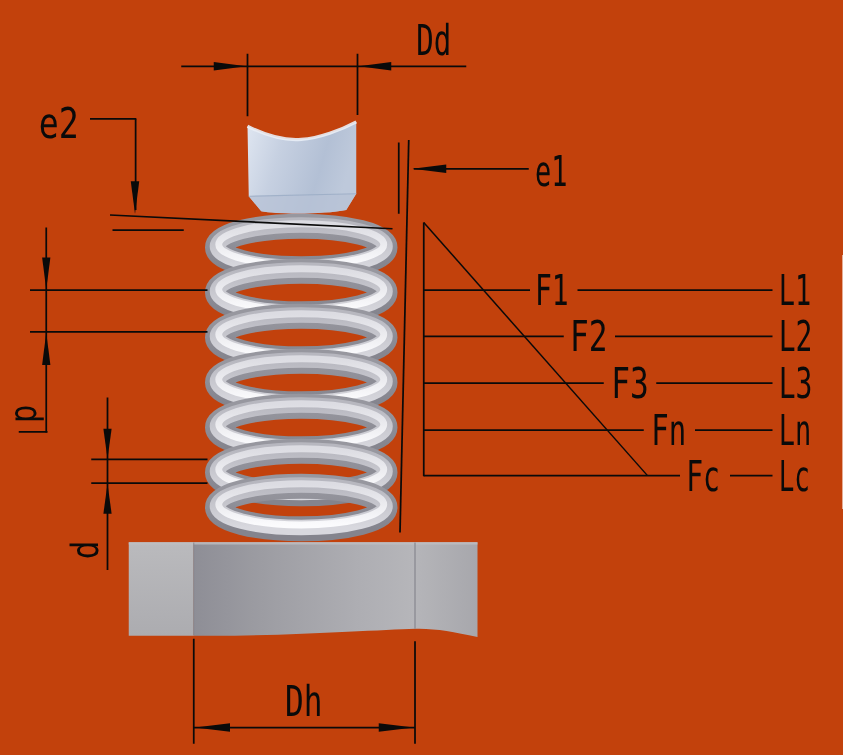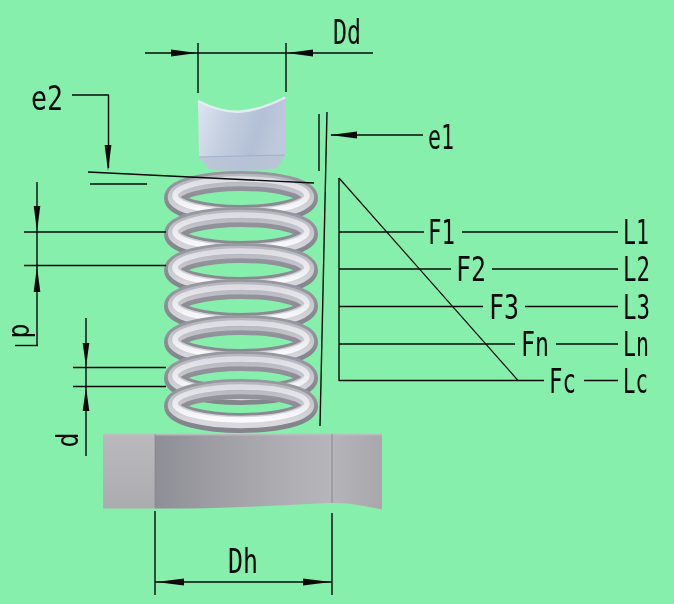--- a/index.html
+++ b/index.html
@@ -1,17 +1,17 @@
 <!DOCTYPE html>
 <html><head>
 <meta charset="utf-8">
 <style>
   html,body{margin:0;padding:0;background:#fff;}
   .canvas{
-    width:674px;height:604px;position:relative;background:#86efac;
+    width:674px;height:604px;position:relative;background:#c2410c;
     font-family:"DejaVu Sans Mono","Liberation Mono",monospace;
     overflow:hidden;
   }
   svg{display:block;}
   text{
     font-family:"DejaVu Sans Mono","Liberation Mono",monospace;
     fill:#0a0a0a;
   }
   .lbl{font-size:34px;}
   .lbl-sm{font-size:30px;}

